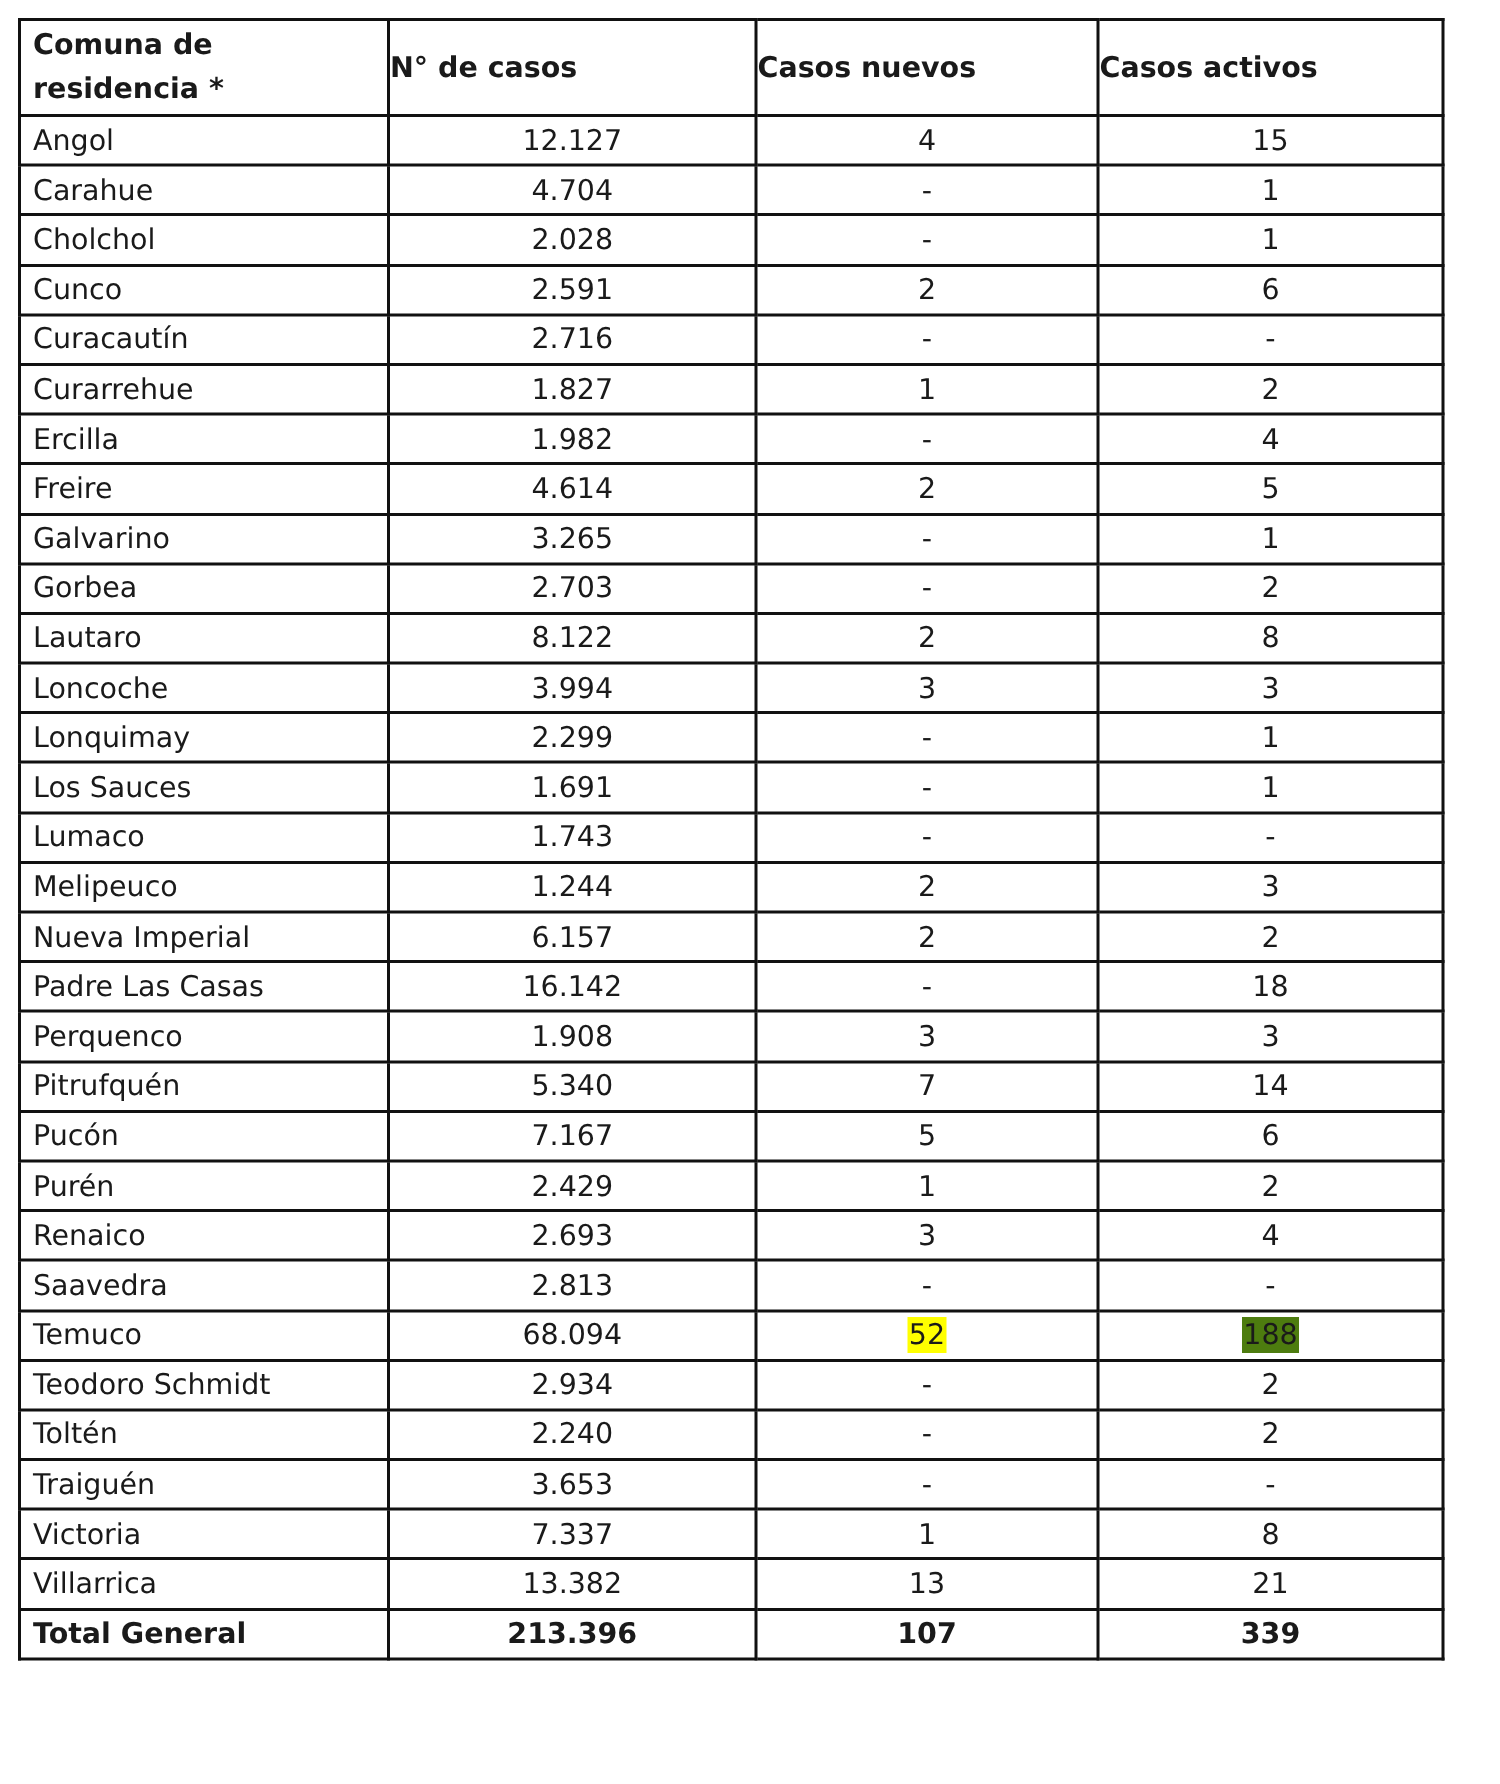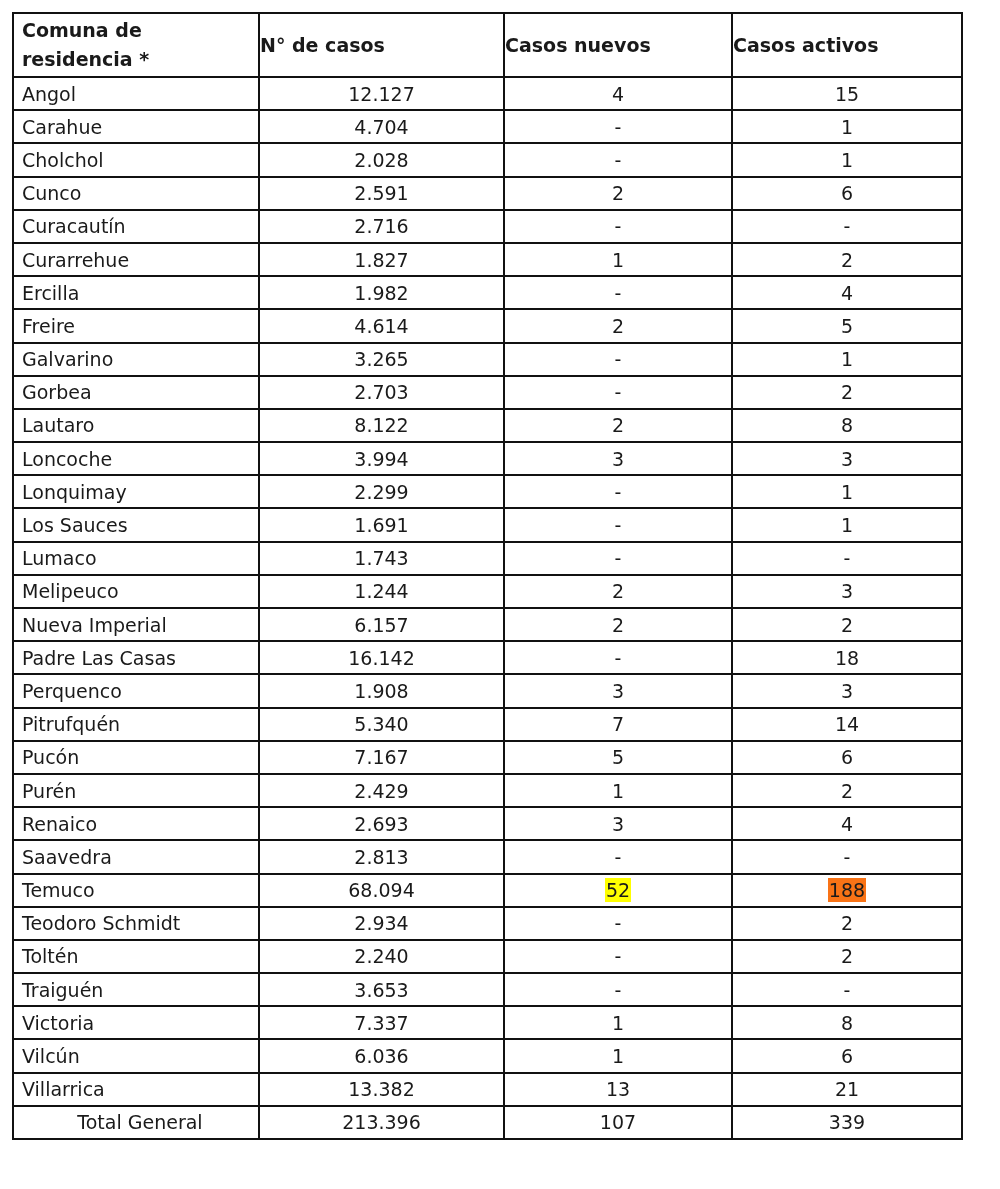--- a/index.html
+++ b/index.html
@@ -53,22 +53,21 @@
       line-height: 29px;
     }
     td.name {
       text-align: left;
       padding-left: 8px;
     }
     td.num {
       text-align: center;
     }
     tr.total td {
-      font-weight: normal;
-      text-align: center;
+      font-weight: bold;
     }
     .hl {
       background: #ffff00;
       padding: 1px 1px;
       margin-top: 12px;
     }
   </style>
 </head>
 <body>
 
@@ -230,21 +229,21 @@
         <tr>
           <td class="name">Saavedra</td>
           <td class="num">2.813</td>
           <td class="num">-</td>
           <td class="num">-</td>
         </tr>
         <tr>
           <td class="name">Temuco</td>
           <td class="num">68.094</td>
           <td class="num"><span class="hl" style="background: rgb(255, 255, 0);">52</span></td>
-          <td class="num"><span class="hl" style="background: #f97316;">188</span></td>
+          <td class="num"><span class="hl" style="background: #4d7c0f;">188</span></td>
         </tr>
         <tr>
           <td class="name">Teodoro Schmidt</td>
           <td class="num">2.934</td>
           <td class="num">-</td>
           <td class="num">2</td>
         </tr>
         <tr>
           <td class="name">Toltén</td>
           <td class="num">2.240</td>
@@ -255,26 +254,20 @@
           <td class="name">Traiguén</td>
           <td class="num">3.653</td>
           <td class="num">-</td>
           <td class="num">-</td>
         </tr>
         <tr>
           <td class="name">Victoria</td>
           <td class="num">7.337</td>
           <td class="num">1</td>
           <td class="num">8</td>
-        </tr>
-        <tr>
-          <td class="name">Vilcún</td>
-          <td class="num">6.036</td>
-          <td class="num">1</td>
-          <td class="num">6</td>
         </tr>
         <tr>
           <td class="name">Villarrica</td>
           <td class="num">13.382</td>
           <td class="num">13</td>
           <td class="num">21</td>
         </tr>
       </tbody>
     <tfoot>
       <tr class="total">

